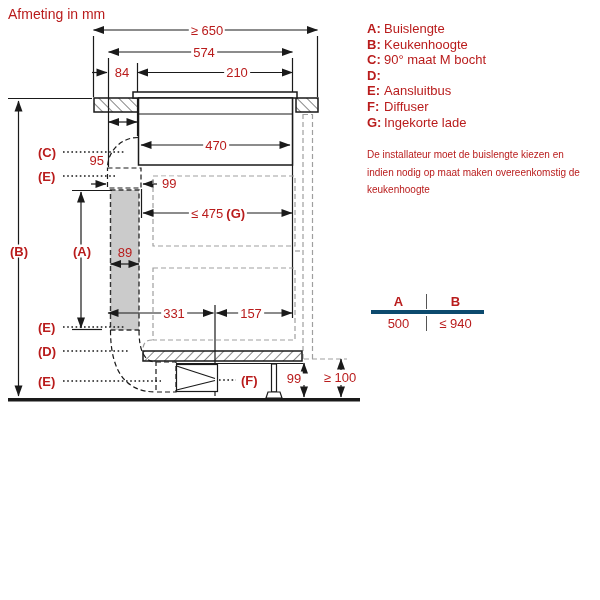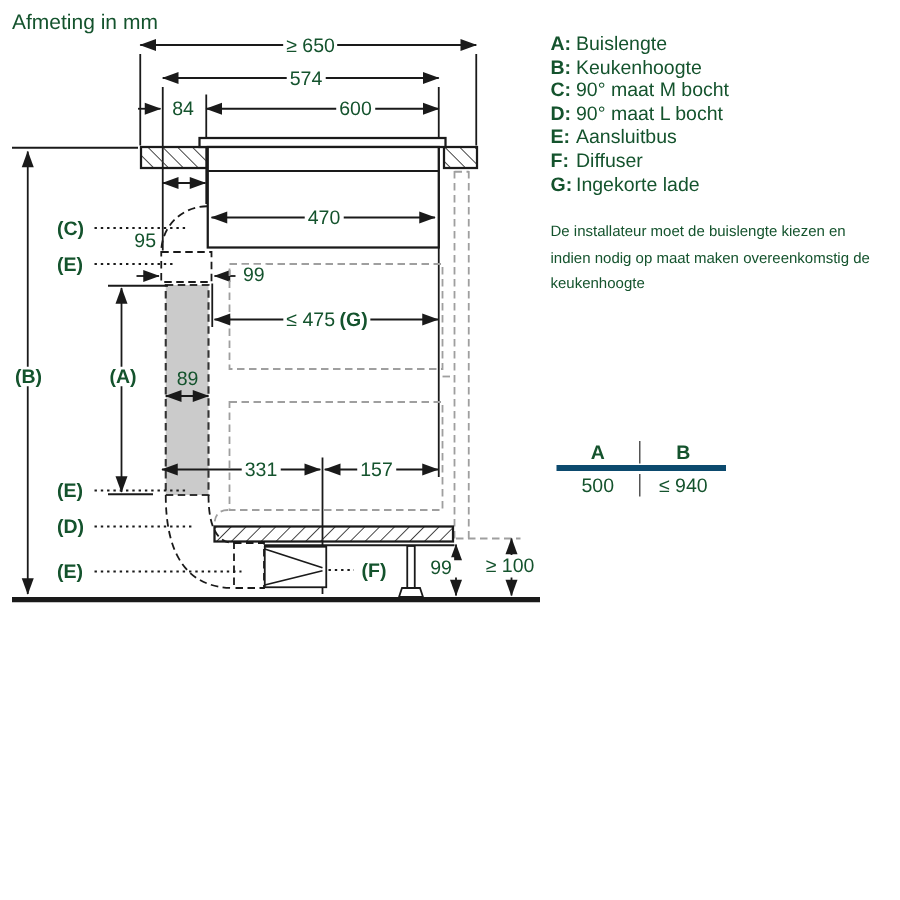--- a/index.html
+++ b/index.html
@@ -1,17 +1,17 @@
 <!DOCTYPE html>
 <html><head>
 <meta charset="utf-8">
 <style>
   html,body{margin:0;padding:0;background:#fff;}
   #stage{position:relative;width:600px;height:600px;background:#fff;overflow:hidden;
-         font-family:"Liberation Sans", sans-serif;color:#14532d;}
+         font-family:"Liberation Sans", sans-serif;color:#b91c1c;}
   #linework{position:absolute;left:0;top:0;}
   .dt{position:absolute;background:#fff;font-size:13px;line-height:13px;
       padding:0 2px;white-space:nowrap;transform:translate(-50%,-50%);}
   .dt.noc{transform:translate(0,-50%);}
   .dt.rt{transform:translate(-100%,-50%);margin-top:39px;}
   .dt.nobg{background:transparent;}
   .co{font-weight:bold;}
   .b{font-weight:bold;margin-left:3px;}
   #title{position:absolute;left:8px;top:6px;font-size:14px;}
   #legend{position:absolute;left:367px;top:21px;font-size:13px;line-height:15.6px;}
@@ -156,21 +156,21 @@
       <line x1="63" y1="381" x2="161" y2="381"></line>
       <line x1="219" y1="380" x2="236" y2="380"></line>
     </g>
   </svg>
 
   <div id="title">Afmeting in mm</div>
 
   <div class="dt" style="left:207px;top:30px;">≥ 650</div>
   <div class="dt" style="left:204px;top:52px;">574</div>
   <div class="dt nobg" style="left:122px;top:72px;">84</div>
-  <div class="dt" style="left:237px;top:72px;">600</div>
+  <div class="dt" style="left:237px;top:72px;">210</div>
   <div class="dt rt nobg" style="left:106px;top:121px;">95</div>
   <div class="dt" style="left:216px;top:145px;">470</div>
   <div class="dt noc" style="left:160px;top:183px;">99</div>
   <div class="dt" style="left:218px;top:213px;"><span>≤ 475</span><span class="b">(G)</span></div>
   <div class="dt nobg" style="left:125px;top:252px;">89</div>
   <div class="dt" style="left:174px;top:313px;">331</div>
   <div class="dt" style="left:251px;top:313px;">157</div>
   <div class="dt" style="left:294px;top:378px;">99</div>
   <div class="dt" style="left:340px;top:377px;">≥ 100</div>
 
@@ -191,21 +191,20 @@
     <div class="lrow">
         <span class="lk">B:</span>
         <span class="lv">Keukenhoogte</span>
       </div>
     <div class="lrow">
         <span class="lk">C:</span>
         <span class="lv">90° maat M bocht</span>
       </div>
     <div class="lrow">
         <span class="lk">D:</span>
-        <span class="lv">90° maat L bocht</span>
       </div>
     <div class="lrow">
         <span class="lk">E:</span>
         <span class="lv">Aansluitbus</span>
       </div>
     <div class="lrow">
         <span class="lk">F:</span>
         <span class="lv">Diffuser</span>
       </div>
     <div class="lrow">

